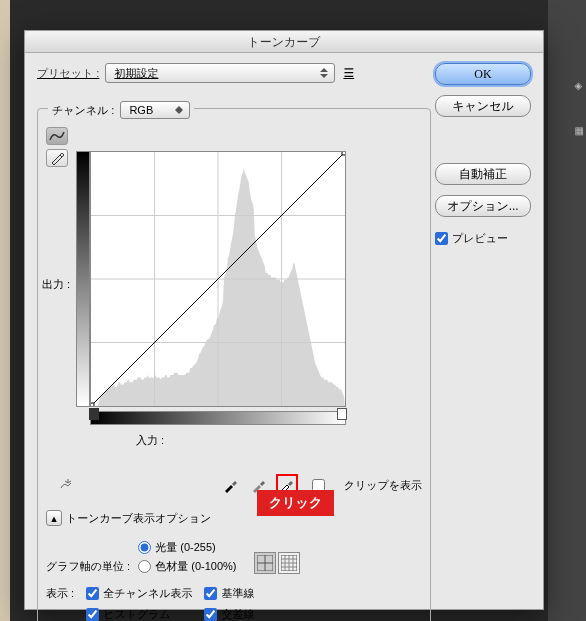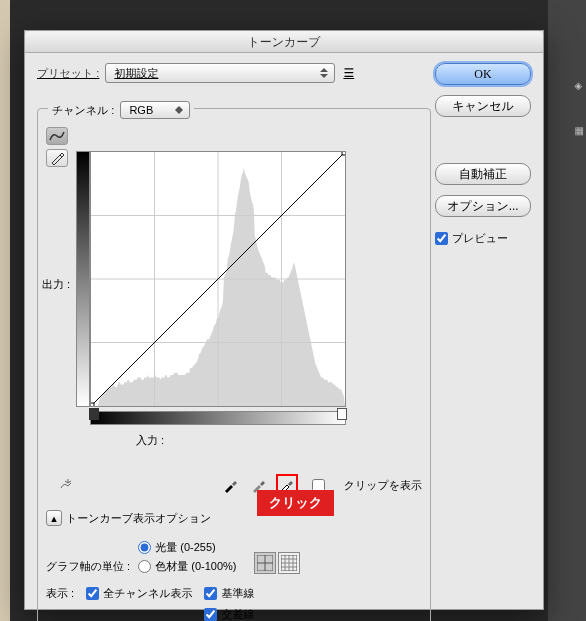--- a/index.html
+++ b/index.html
@@ -196,20 +196,24 @@
         </div>
       </div>
 
       <div class="show-row">
         <span>表示 :</span>
         <div class="check-col">
           <label class="check-item">
               <input type="checkbox" checked="" style="">
               <span>全チャンネル表示</span>
             </label>
+          <label class="check-item">
+              <input type="checkbox" checked="" style="">
+              <span>ヒストグラム</span>
+            </label>
         </div>
         <div class="check-col">
           <label class="check-item">
               <input type="checkbox" checked="" style="">
               <span>基準線</span>
             </label>
           <label class="check-item">
               <input type="checkbox" checked="" style="">
               <span>交差線</span>
             </label>

